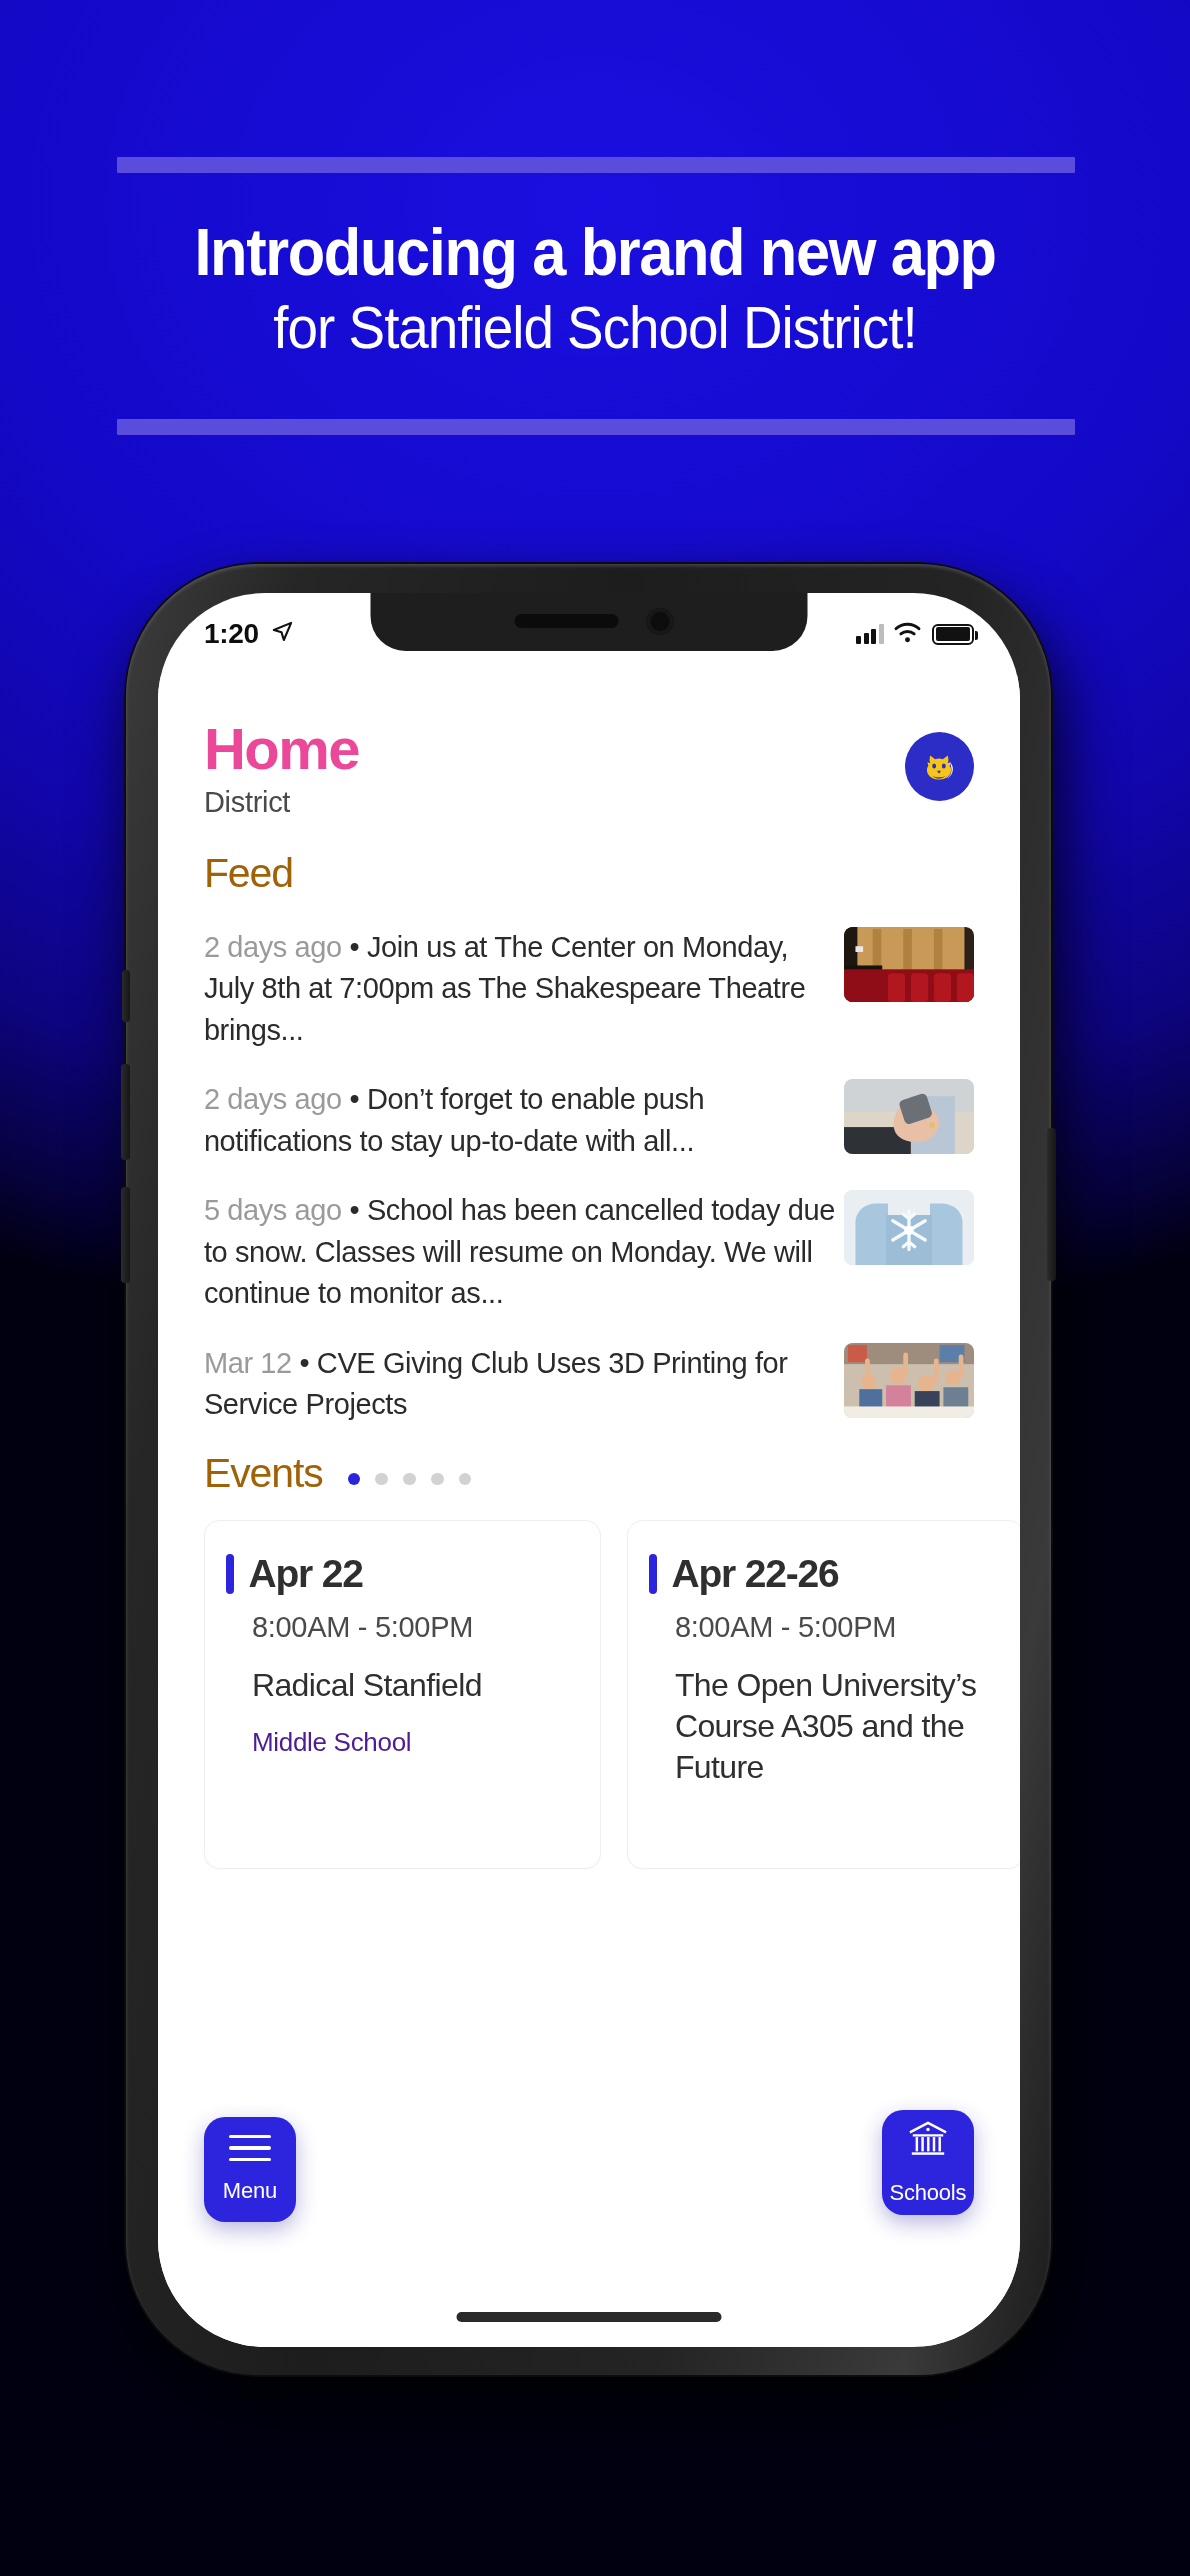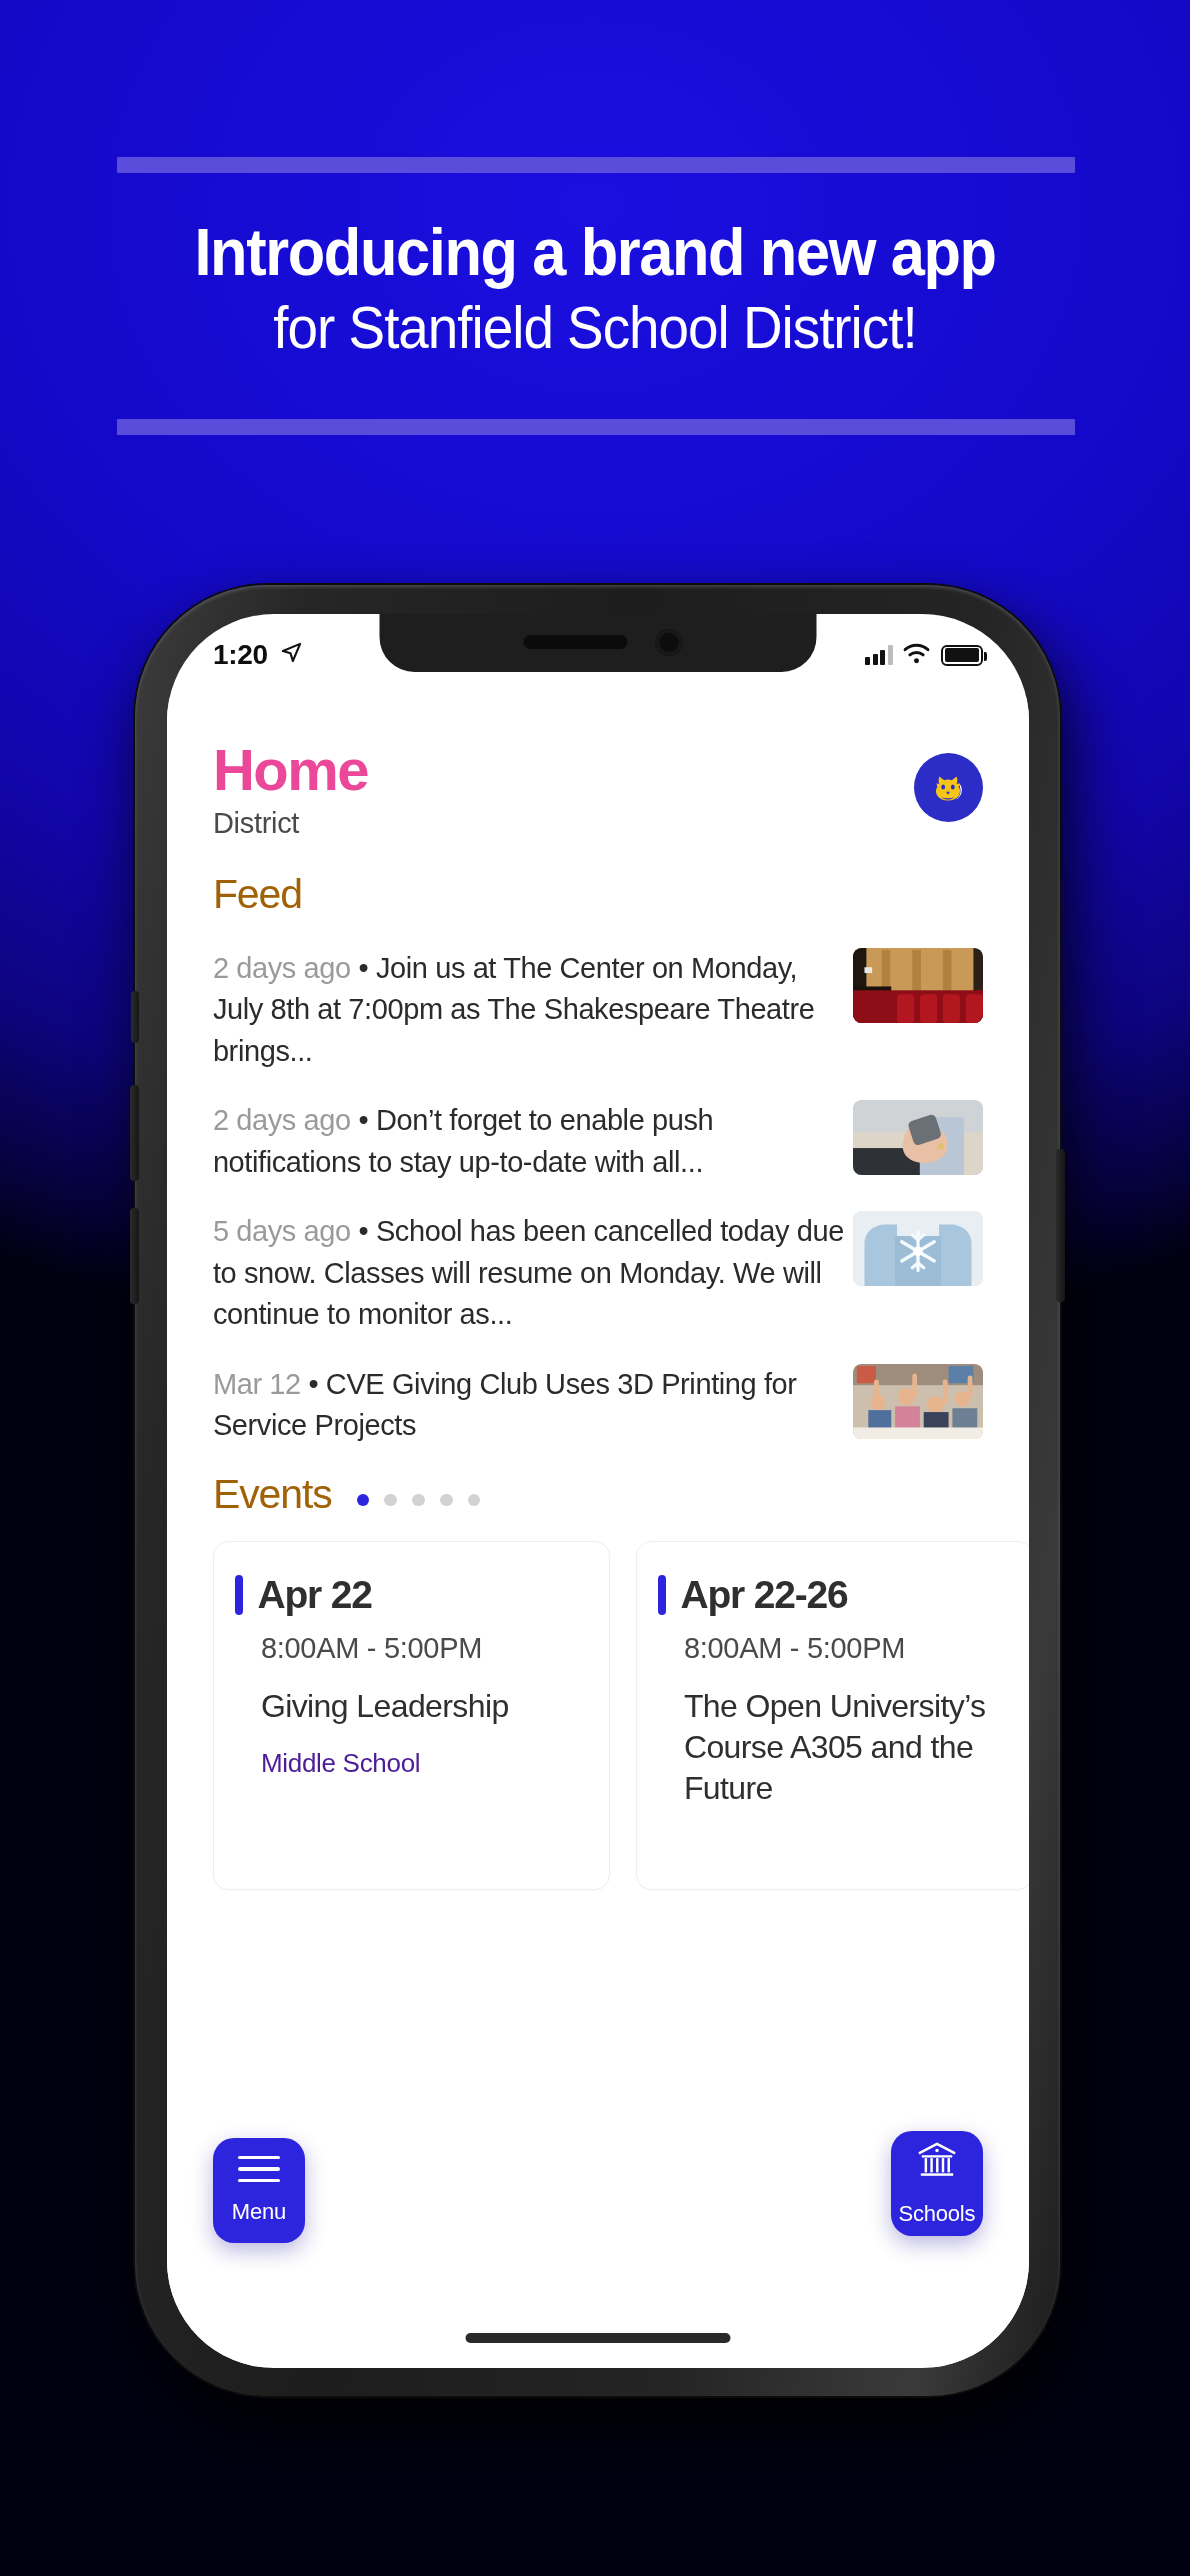--- a/index.html
+++ b/index.html
@@ -39,22 +39,22 @@
     position:absolute; left:0; top:299px; width:1190px;
     text-align:center;
     font-size:59px; font-weight:400; color:#ffffff;
     letter-spacing:-1.1px;
     line-height:1.0;
     transform:scaleX(0.93);
   }
 
   
   .phone-wrap {
-    position:absolute; left:132px; top:564px;
-    width:949px; height:1850px;margin-top:21px;
+    position:absolute; left:123px; top:564px;
+    width:949px; height:1850px;
   }
   .phone-shadow {
     position:absolute; left:11.5px; top:29px; width:925px; height:1811px;
     border-radius:132px;
     background:#000;
     filter:blur(33px); opacity:.85;
   }
   .phone-body {
     position:absolute; left:2.9px; top:0px; width:925px; height:1811px;
     border-radius:132px;
@@ -386,21 +386,21 @@
             </div>
           </div>
 
           <div class="event-row">
             <div class="event-card">
               <div class="ev-date-row">
                 <span class="ev-bar"></span>
                 <span class="ev-date">Apr 22</span>
               </div>
               <div class="ev-time">8:00AM  -  5:00PM</div>
-              <div class="ev-name">Giving Leadership</div>
+              <div class="ev-name">Radical Stanfield</div>
               <div class="ev-loc">Middle School</div>
             </div>
 
             <div class="event-card">
               <div class="ev-date-row">
                 <span class="ev-bar"></span>
                 <span class="ev-date">Apr 22-26</span>
               </div>
               <div class="ev-time">8:00AM  -  5:00PM</div>
               <div class="ev-name">The Open University’s Course A305 and the Future</div>

